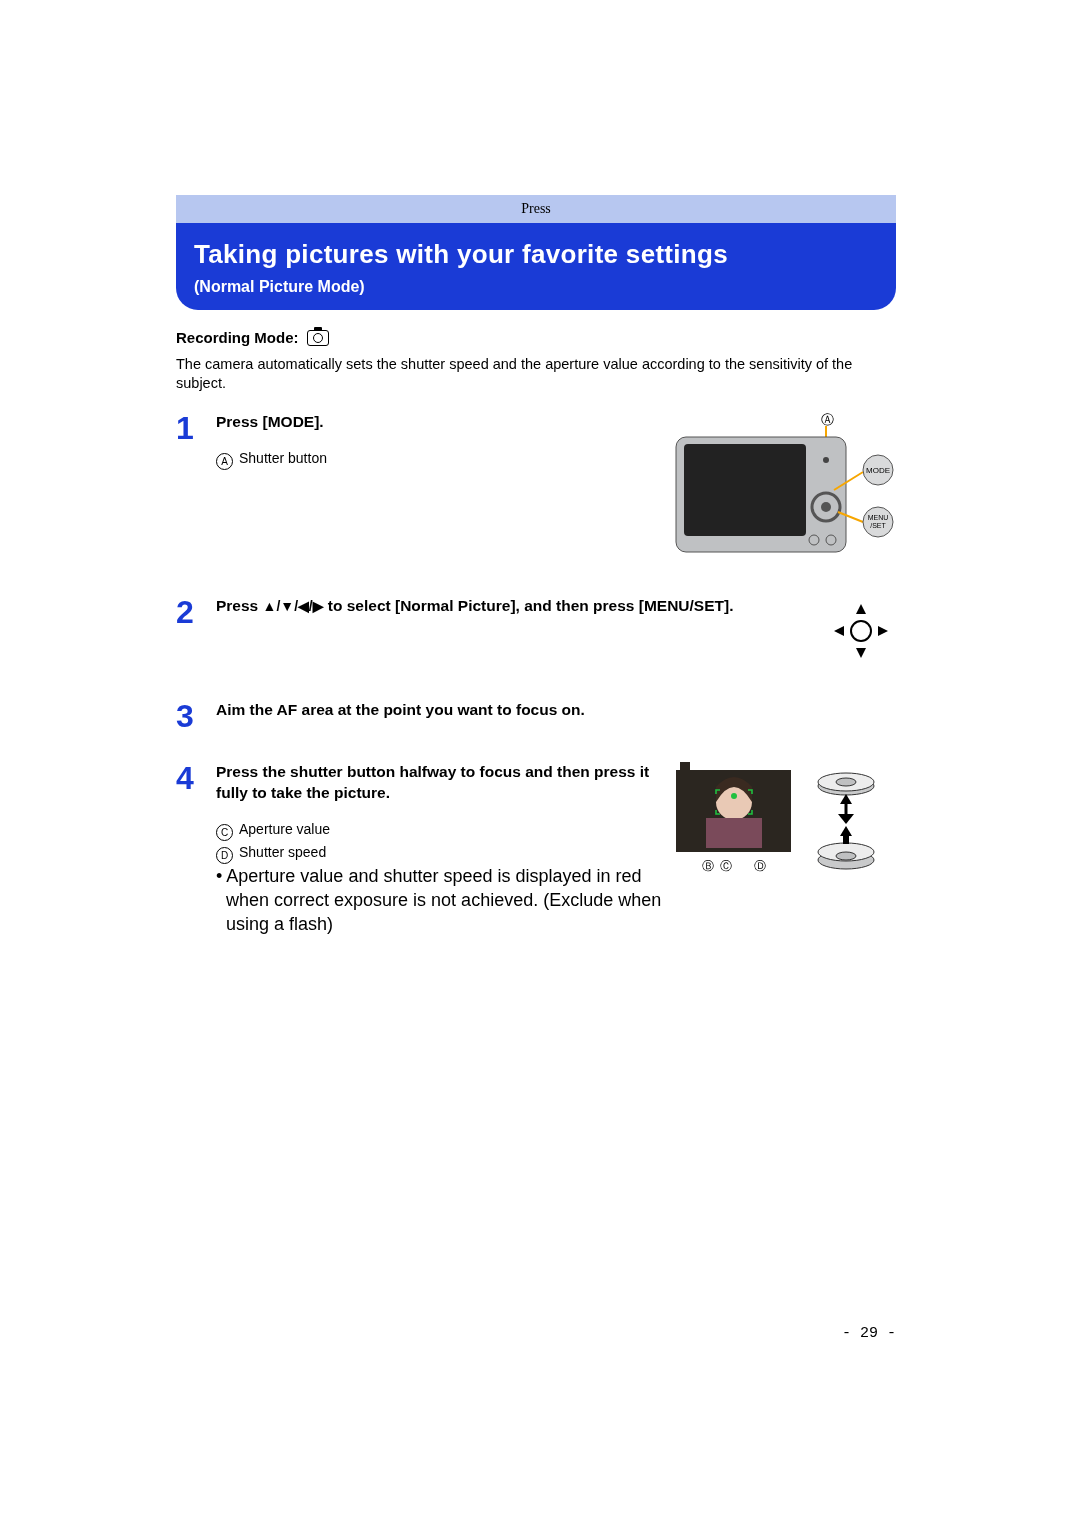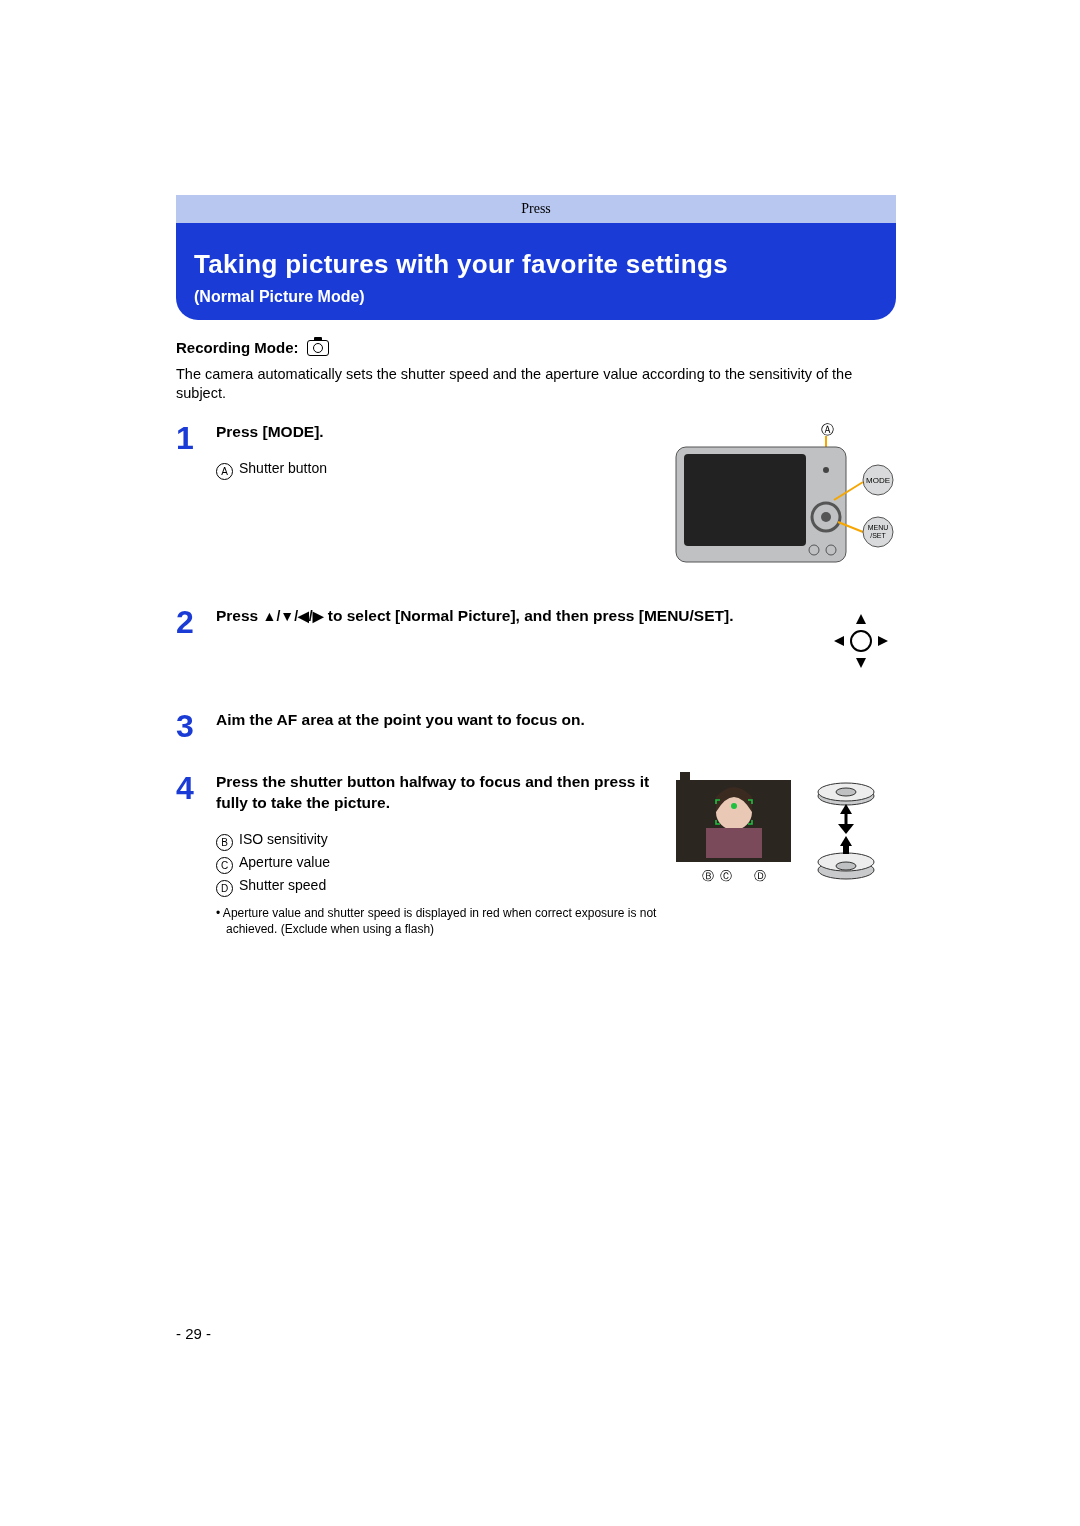--- a/index.html
+++ b/index.html
@@ -6,21 +6,21 @@
   body { width:1080px; height:1526px; position:relative;
          font-family:Arial,Helvetica,sans-serif; color:#000; }
 
   .page { position:absolute; left:176px; top:195px; width:720px; }
 
   .header-band { background:#b7c7f0; border-radius:0; text-align:center;
                  font-family:"Times New Roman",serif; font-size:14px;
                  padding:6px 0; }
 
   .title-block { background:#1a3bd6; color:#fff; border-radius:0 0 22px 22px;
-                 padding:26px 18px 14px 18px; margin-top:0; }
+                 padding:16px 18px 14px 18px; margin-top:0; }
   .title-block .main-title { font-size:26px; font-weight:bold; letter-spacing:.3px; }
   .title-block .sub-title  { font-size:16px; font-weight:bold; margin-top:8px; }
 
   .intro { margin-top:18px; font-size:14.5px; line-height:1.35; }
   .recmode-label { font-weight:bold; font-size:15px;text-align:right; }
   .camera-chip { display:inline-block; width:20px; height:14px; border:1.8px solid #000;
                  border-radius:3px; vertical-align:-3px; position:relative; margin-left:4px; }
   .camera-chip::before { content:""; position:absolute; top:-4px; left:6px; width:8px; height:4px;
                          background:#000; border-radius:1px; }
   .camera-chip::after { content:""; position:absolute; top:2px; left:5px; width:8px; height:8px;
@@ -30,27 +30,27 @@
   .step  { display:flex; align-items:flex-start; }
   .step + .step { margin-top:30px; }
   .step-num { color:#1a3bd6; font-size:32px; font-weight:bold; font-family:Arial,sans-serif;
               width:40px; flex:none; line-height:1; }
   .step-body { flex:1 1 auto; font-size:15px; }
   .step-title { font-weight:bold; font-size:15.5px; line-height:1.35; }
   .sublist   { margin-top:14px; font-size:14px; line-height:1.6; }
   .circ { display:inline-block; width:15px; height:15px; border:1px solid #000; border-radius:50%;
           font-size:10px; line-height:15px; text-align:center; vertical-align:-2px;
           font-family:Arial,sans-serif; margin-right:6px; }
-  .bullet-note { margin-top:8px; font-size:12px; line-height:1.35; text-indent:-10px; padding-left:10px; }
+  .bullet-note { font-size:18px; line-height:1.35; text-indent:-10px; padding-left:10px; }
   .arrow { font-size:14px; }
 
   .step-graphic { flex:none; margin-left:8px; }
 
-  .page-number { position:absolute; left:0; right:0; text-align:left; top:1130px;
-                 font-family:Liberation Sans, sans-serif; font-size:15px; }
+  .page-number { position:absolute; left:0; right:0; text-align:right; top:1130px;
+                 font-family:Liberation Mono, monospace; font-size:15px; }
 </style>
 </head>
 <body>
 
 <div class="page">
 
   <div class="header-band">
     <span>Press</span>
   </div>
 
@@ -125,21 +125,20 @@
       <div class="step-body">
         <div class="step-title">Aim the AF area at the point you want to focus on.</div>
       </div>
     </div>
 
     <div class="step">
       <div class="step-num">4</div>
       <div class="step-body">
         <div class="step-title">Press the shutter button halfway to focus and then press it fully to take the picture.</div>
         <div class="sublist">
-          <div><span class="circ">B</span><span>ISO sensitivity</span></div>
           <div><span class="circ">C</span><span>Aperture value</span></div>
           <div><span class="circ">D</span><span>Shutter speed</span></div>
         </div>
         <div class="bullet-note">• Aperture value and shutter speed is displayed in red when correct exposure is not achieved. (Exclude when using a flash)</div>
       </div>
       <div class="step-graphic">
         <svg width="220" height="130" viewBox="0 0 220 130">
 
           <rect x="0" y="8" width="115" height="82" fill="#2b2620"></rect>
           <rect x="4" y="0" width="10" height="8" fill="#2b2620"></rect>

